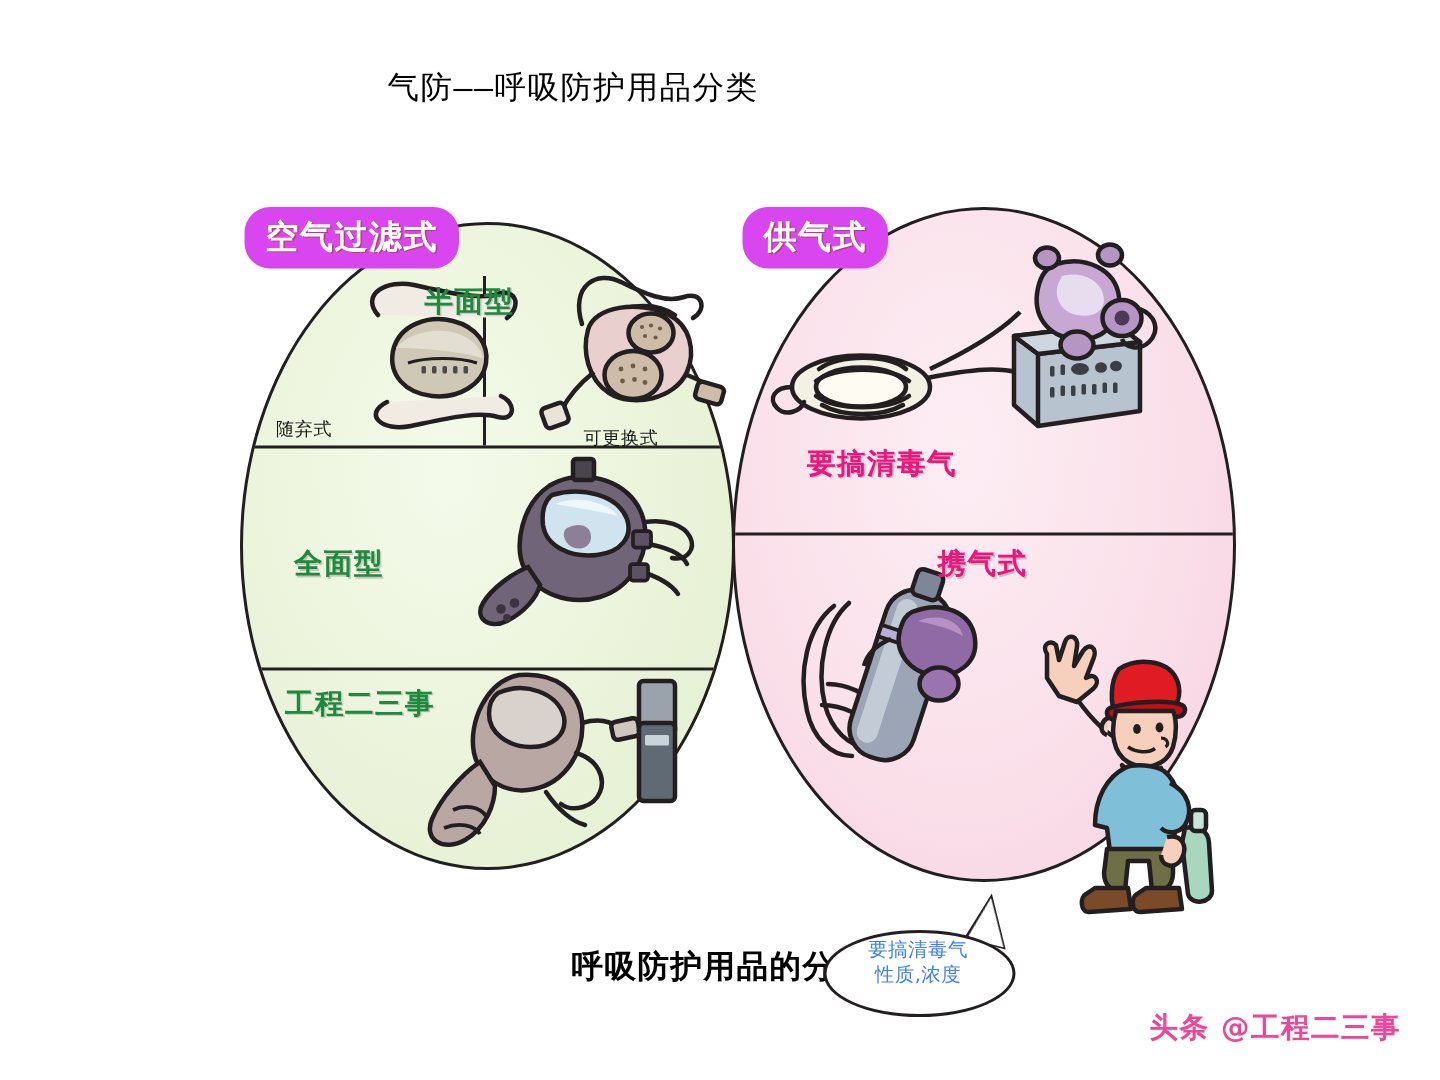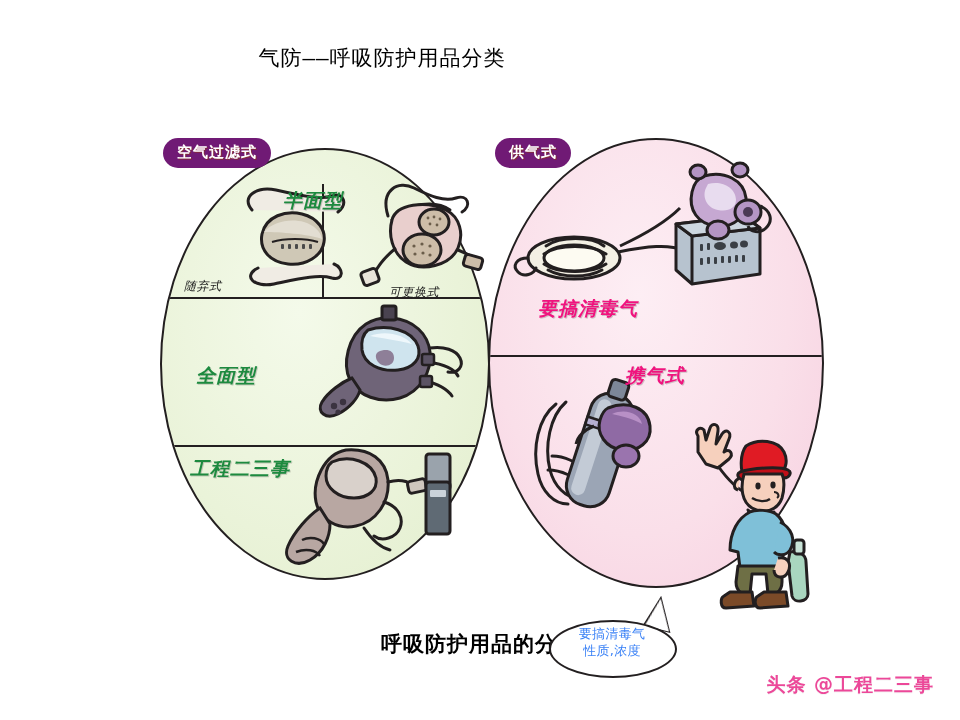--- a/index.html
+++ b/index.html
@@ -92,41 +92,40 @@
   .divider-v {
     position: absolute;
     top: 0;
     width: 0;
     border-left: 2.5px solid #231f20;
   }
 
   
   .badge {
     position: absolute;
-    background: #701a75;
+    background: #d946ef;
     color: #ffffff;
-    font-size: 15px;
+    font-size: 22px;
     font-weight: bold;
     letter-spacing: 1px;
     padding: 5px 14px 6px 14px;
     border-radius: 17px;
     z-index: 30;
     white-space: nowrap;
     text-shadow: 1px 1px 0 rgba(150,60,10,.55);
   }
   .badge-left { left: 163px; top: 18px; }
   .badge-right { left: 495px; top: 18px; }
 
   
   .lbl {
     position: absolute;
     white-space: nowrap;
     z-index: 25;
     font-weight: bold;
-    font-style: italic;
   }
   .lbl-green {
     color: #1d8a3f;
     font-size: 19px;
     letter-spacing: 1px;
     text-shadow: 1px 1px 0 rgba(0,0,0,.18);
   }
   .lbl-pink {
     color: #f0137e;
     font-size: 19px;

